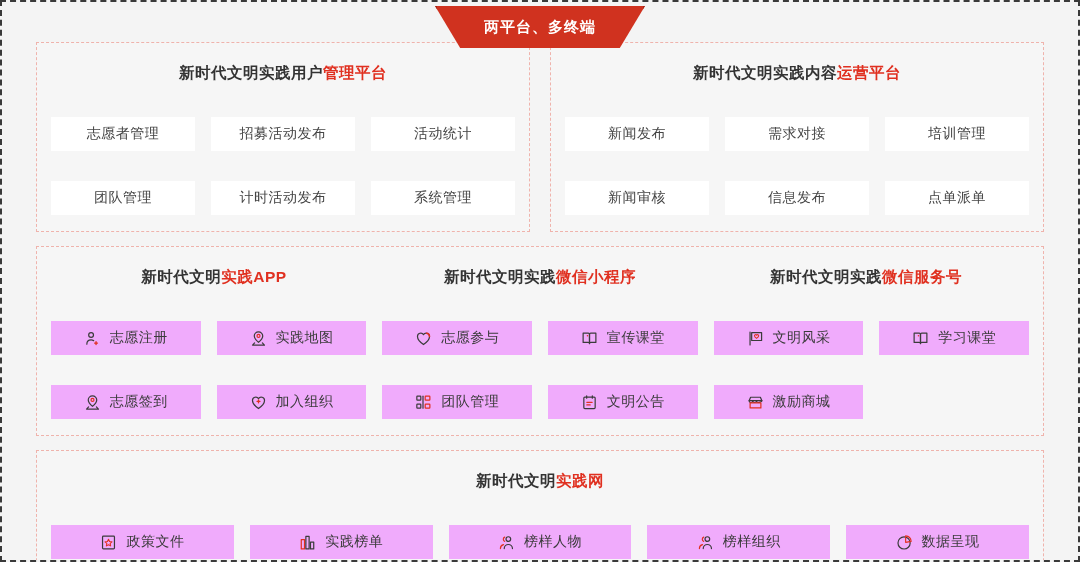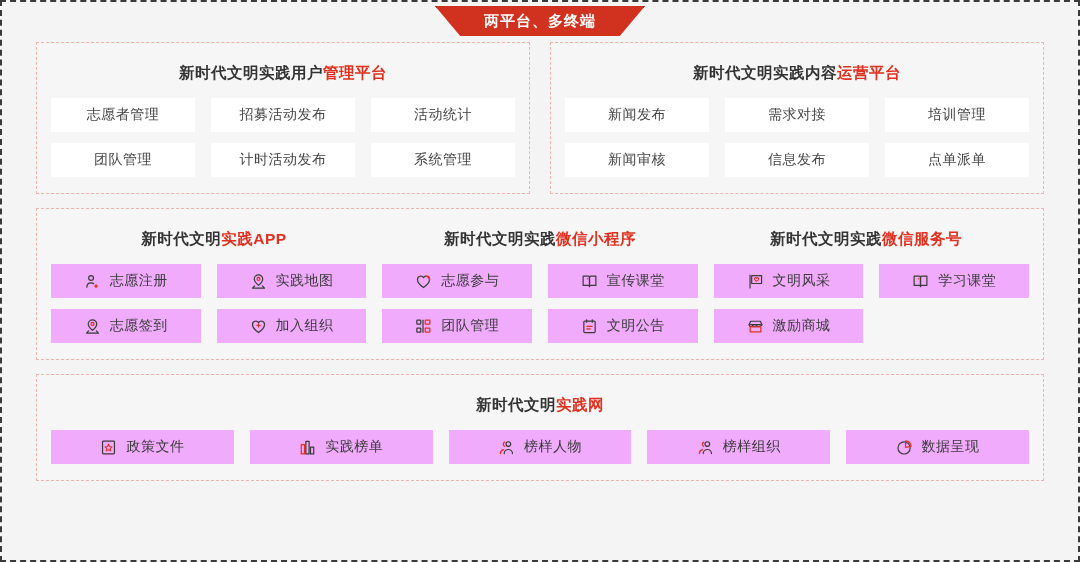--- a/index.html
+++ b/index.html
@@ -23,21 +23,21 @@
     position: absolute;
     top: 4px; left: 0; right: 0;
     height: 34px;
     display: flex;
     justify-content: center;
     align-items: flex-start;
     z-index: 5;
   }
   .banner {
     position: relative;
-    height: 30px;
+    height: 42px;
     padding: 0 34px;
     display: flex;
     align-items: center;
     justify-content: center;
     background: #d0321f;
     color: #ffffff;
     font-size: 15px;
     font-weight: bold;
     letter-spacing: 1px;
     clip-path: polygon(0 0, 100% 0, 88% 100%, 12% 100%);
@@ -75,21 +75,21 @@
     color: #333333;
     padding: 8px 0 14px 0;
     letter-spacing: .5px;
   }
   .panel-title .hl { color: #e03020; }
 
   .tri-head { display: flex; align-items: flex-end; }
   .tri-head > div { flex: 1 1 0; }
 
   .btn-grid { display: flex; flex-direction: column; gap: 11px; }
-  .btn-row { display: flex; gap: 16px; }
+  .btn-row { display: flex; gap: 16px; margin-top: 19px; }
 
   .plain-btn {
     flex: 1 1 0;
     height: 34px;
     background: #ffffff;
     color: #444444;
     font-size: 14px;
     display: flex;
     align-items: center;
     justify-content: center;

